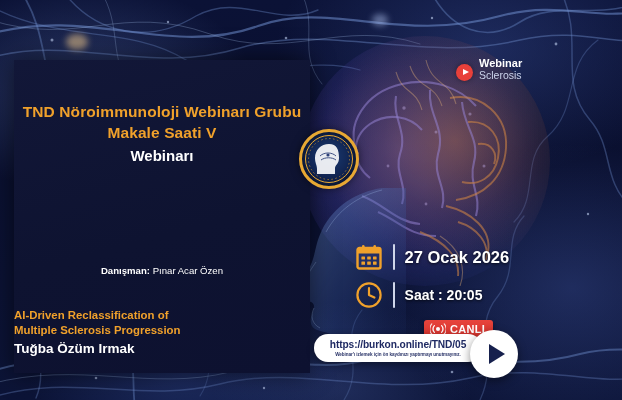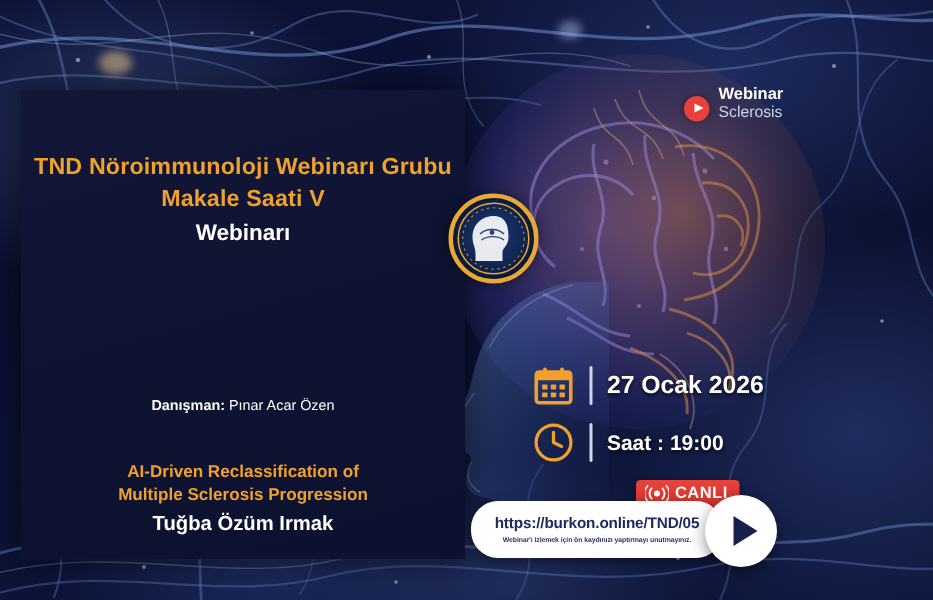--- a/index.html
+++ b/index.html
@@ -58,21 +58,21 @@
   .t2{font-size:15.5px;line-height:23px;}
   .t3{color:#ffffff;font-size:15px;font-weight:bold;line-height:24px;}
 
   .advisor{
     position:absolute;left:0;top:205px;width:296px;text-align:center;
     font-size:9.6px;color:#ffffff;white-space:nowrap;
   }
   .advisor b{font-weight:bold;}
   .advisor span{font-weight:normal;}
 
-  .topic{position:absolute;left:0;top:248px;width:296px;text-align:center;}
+  .topic{position:absolute;left:0;top:248px;width:296px;}
   .topic .ln{color:#f0a12b;font-size:11.4px;font-weight:bold;line-height:15px;}
   .speaker{color:#ffffff;font-size:13.5px;font-weight:bold;line-height:22px;}
 
   
   .logo{
     position:absolute;left:299px;top:129px;width:54px;height:54px;border-radius:50%;
     background:radial-gradient(circle at 50% 45%, #1a3a72 0%, #10224d 60%, #0c1838 100%);
     border:3.4px solid #e8a833;
     box-shadow:0 0 9px rgba(0,0,0,.5), inset 0 0 6px rgba(0,0,0,.6);
     overflow:hidden;
@@ -109,21 +109,21 @@
   .canli{
     position:absolute;left:424px;top:320px;height:18px;padding:0 8px 0 6px;
     background:linear-gradient(180deg,#e8443c 0%,#d2322c 100%);
     border-radius:3px;display:flex;align-items:center;gap:4px;
     box-shadow:0 2px 5px rgba(0,0,0,.45);
   }
   .canli .lbl{color:#fff;font-size:11px;font-weight:bold;letter-spacing:.3px;}
 
   
   .urlbar{
-    position:absolute;left:314px;top:334px;width:168px;height:38px;
+    position:absolute;left:314px;top:334px;width:168px;height:28px;
     background:#ffffff;border-radius:18px;
     display:flex;flex-direction:column;align-items:center;justify-content:center;
     box-shadow:0 2px 7px rgba(0,0,0,.4);
   }
   .urlbar .u{color:#1f2a63;font-size:10.2px;font-weight:bold;letter-spacing:-.1px;}
   .urlbar .n{color:#2a3468;font-size:4.6px;font-weight:bold;margin-top:2px;letter-spacing:-.05px;}
 
   .playbig{
     position:absolute;left:470px;top:330px;width:48px;height:48px;border-radius:50%;
     background:#ffffff;display:flex;align-items:center;justify-content:center;
@@ -300,21 +300,21 @@
     <span class="divider"></span>
     <span class="dval">27 Ocak 2026</span>
   </div>
 
   <div class="tm">
     <svg class="ico" viewBox="0 0 28 28">
       <circle cx="14" cy="14" r="11.6" fill="none" stroke="#f0a12b" stroke-width="2.2"></circle>
       <path d="M14,7.2 L14,14 L19.4,16.6" fill="none" stroke="#f0a12b" stroke-width="2.2" stroke-linecap="round" stroke-linejoin="round"></path>
     </svg>
     <span class="divider"></span>
-    <span class="tval">Saat : 19:00</span>
+    <span class="tval">Saat : 20:05</span>
   </div>
 
   <div class="canli">
     <svg width="16" height="12" viewBox="0 0 16 12">
       <circle cx="8" cy="6" r="2" fill="#fff"></circle>
       <path d="M4.4,2.6 A4.8,4.8 0 0 0 4.4,9.4" fill="none" stroke="#fff" stroke-width="1.3" stroke-linecap="round"></path>
       <path d="M11.6,2.6 A4.8,4.8 0 0 1 11.6,9.4" fill="none" stroke="#fff" stroke-width="1.3" stroke-linecap="round"></path>
       <path d="M1.8,.8 A7.6,7.6 0 0 0 1.8,11.2" fill="none" stroke="#fff" stroke-width="1.1" stroke-linecap="round" opacity=".85"></path>
       <path d="M14.2,.8 A7.6,7.6 0 0 1 14.2,11.2" fill="none" stroke="#fff" stroke-width="1.1" stroke-linecap="round" opacity=".85"></path>
     </svg>

